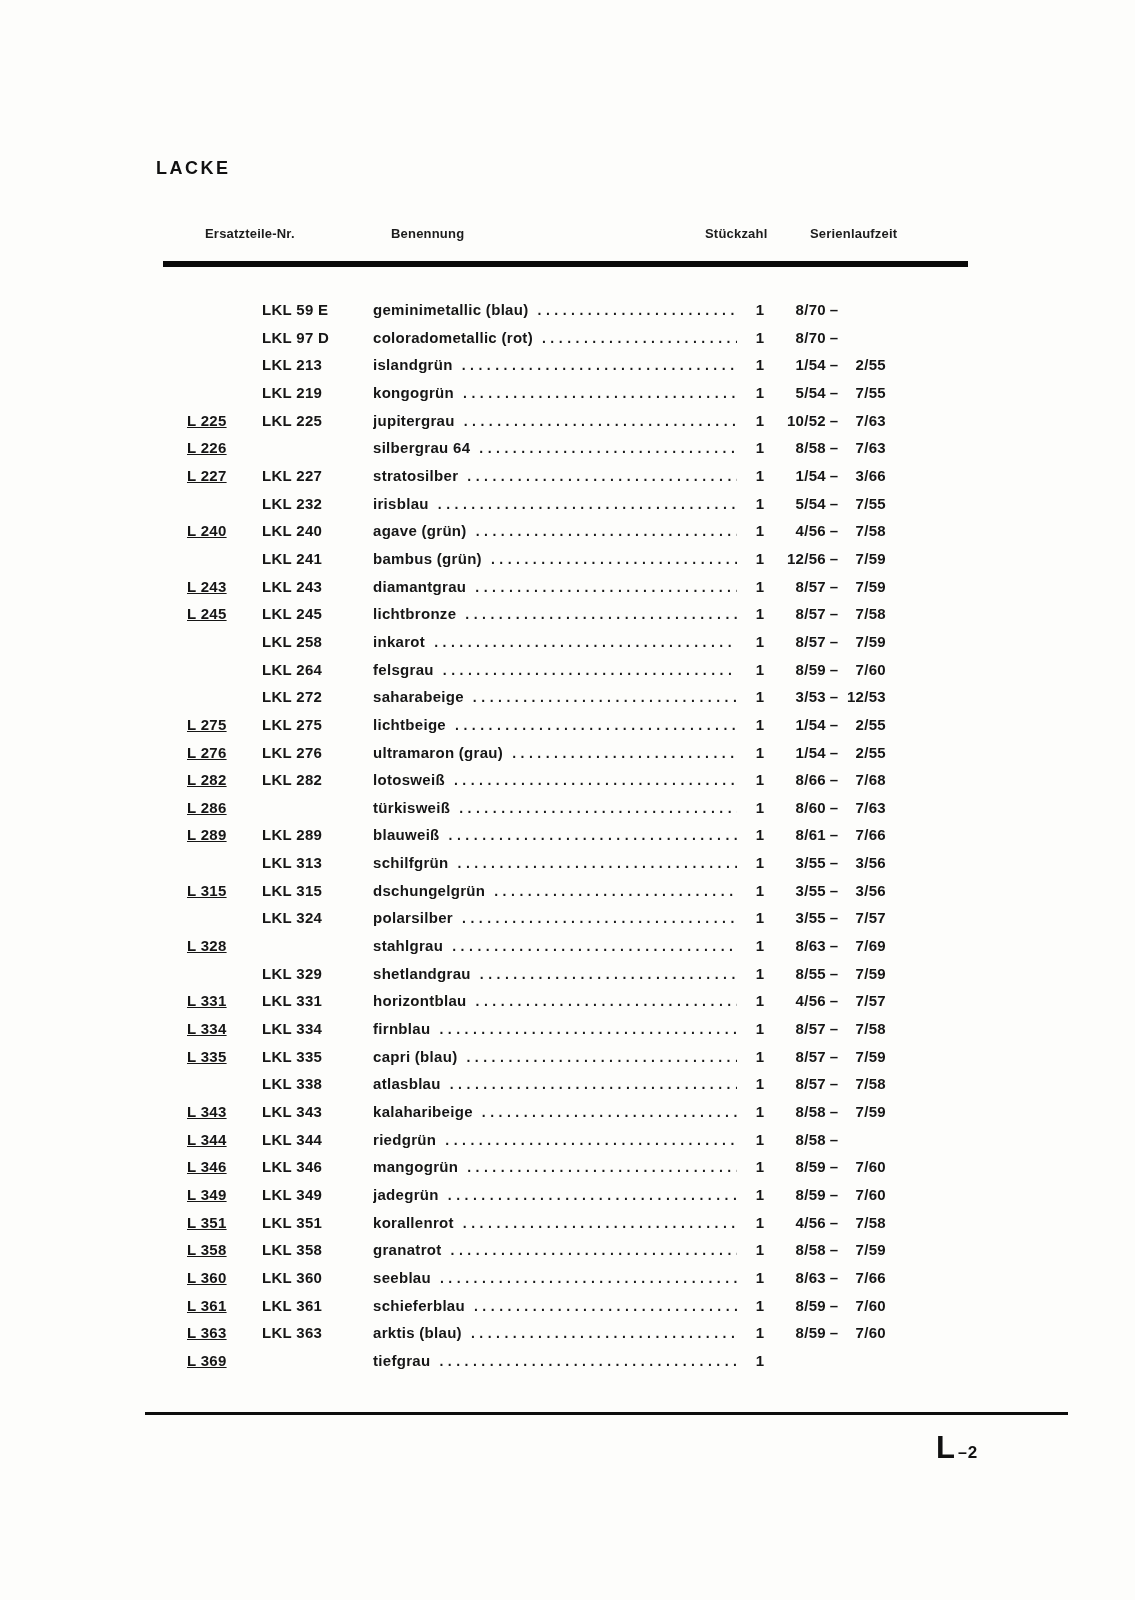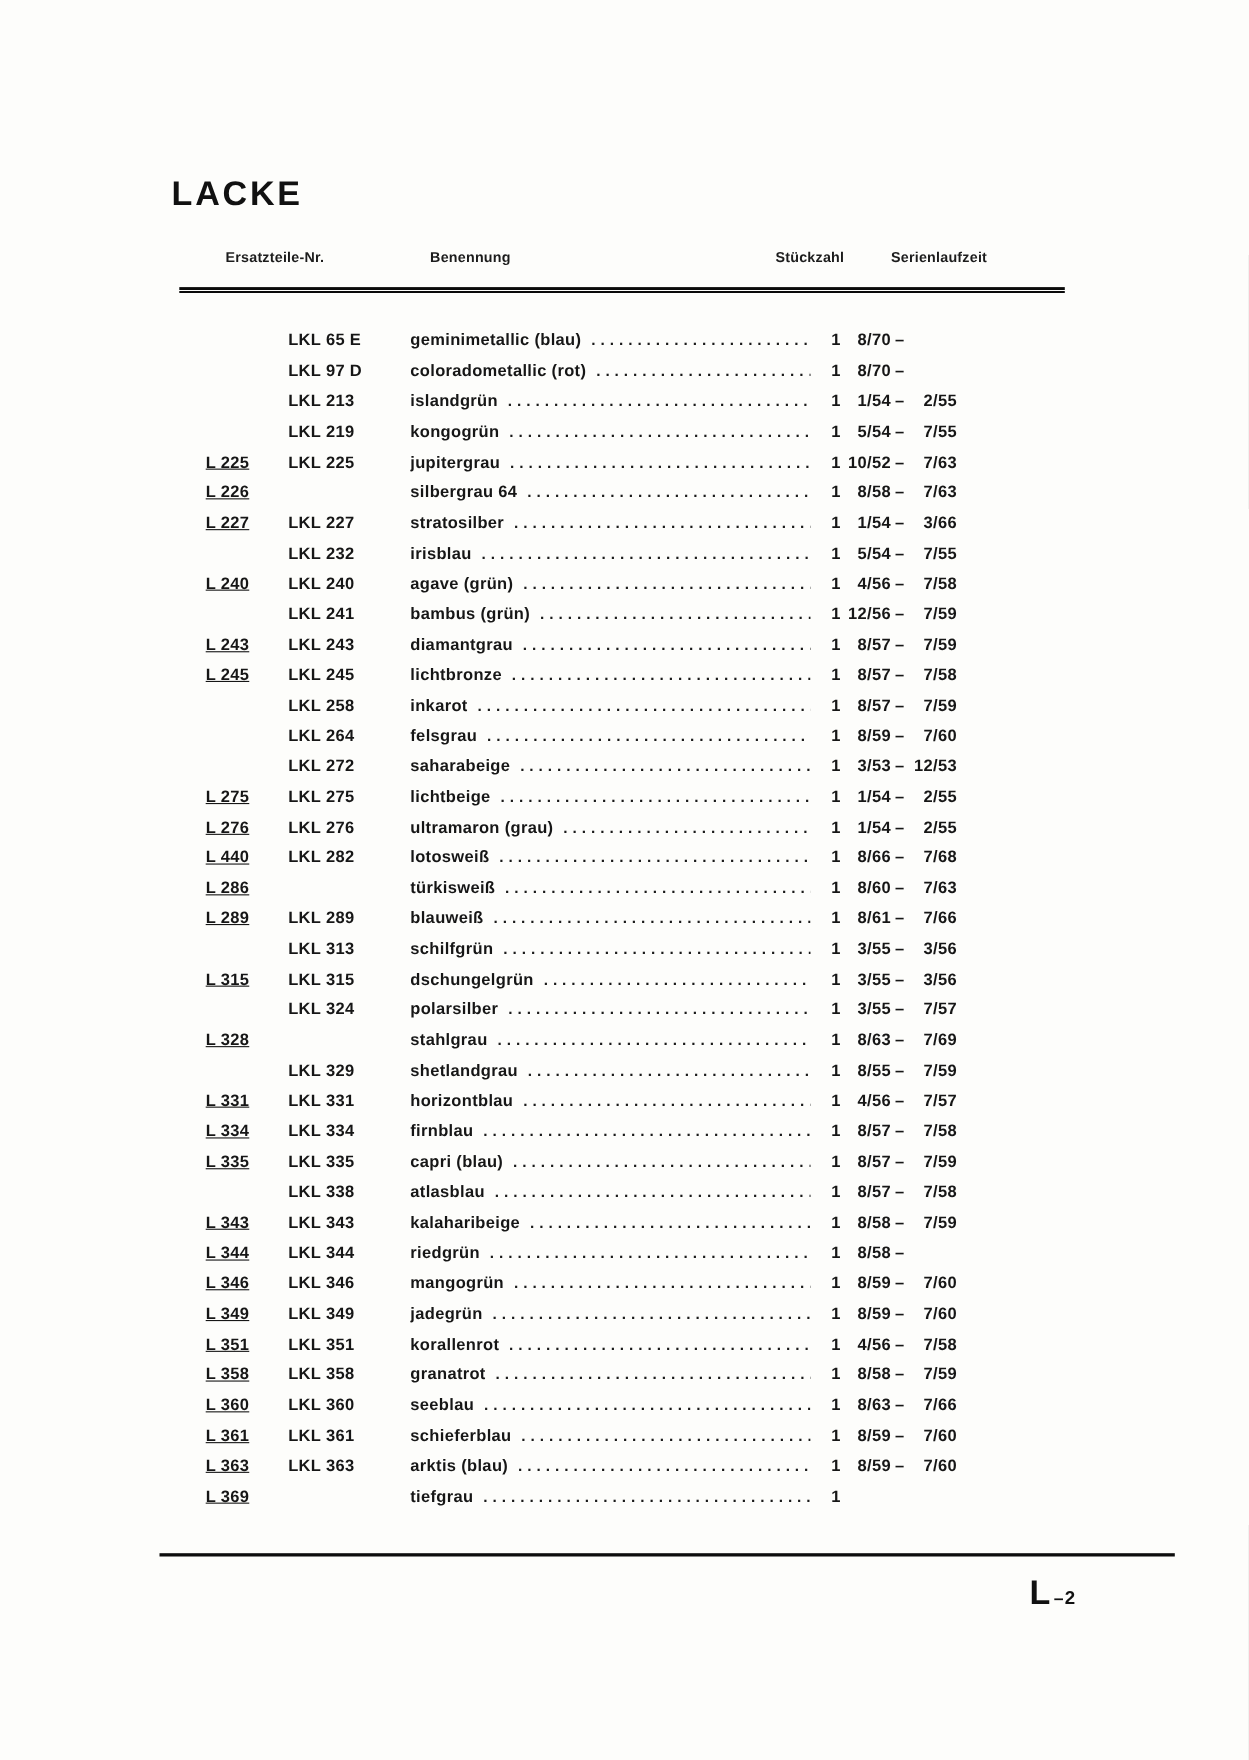--- a/index.html
+++ b/index.html
@@ -10,21 +10,21 @@
     margin: 0 auto;
     background: #fdfdfb;
     color: #151515;
     font-family: "Liberation Sans", "DejaVu Sans", sans-serif;
     overflow: hidden;
   }
   .page-title {
     position: absolute;
     left: 156px;
     top: 158px;
-    font-size: 31px;
+    font-size: 18px;
     font-weight: 700;
     letter-spacing: 2.5px;
     color: #111;
   }
   .col-headers { position: absolute; top: 226px; left: 0; width: 100%; height: 20px; }
   .col-headers span {
     position: absolute;
     font-size: 13px;
     font-weight: 700;
     letter-spacing: 0.2px;
@@ -68,21 +68,21 @@
     overflow: hidden;
     white-space: nowrap;
     font-size: 14px;
     font-weight: 700;
     color: #1a1a1a;
     letter-spacing: 4.5px;
     padding-left: 9px;
     line-height: 27.67px;
   }
   .c-qty { position: absolute; left: 742px; width: 36px; text-align: center; }
-  .c-dates { position: absolute; left: 768px; display: flex; }
+  .c-dates { position: absolute; left: 784px; display: flex; }
   .d-from { width: 42px; text-align: right; }
   .d-dash { width: 16px; text-align: center; }
   .d-to   { width: 44px; text-align: right; }
   .bottom-rule {
     position: absolute;
     left: 145px;
     top: 1412px;
     width: 923px;
     height: 2.5px;
     background: #0d0d0d;
@@ -111,21 +111,21 @@
     <span class="h-benennung">Benennung</span>
     <span class="h-stueckzahl">Stückzahl</span>
     <span class="h-serienlaufzeit">Serienlaufzeit</span>
   </div>
 
   <div class="header-rule"></div>
 
   <div class="rows" id="rows">
       <div class="row">
         <span class="c-l"></span>
-        <span class="c-lkl">LKL 65 E</span>
+        <span class="c-lkl">LKL 59 E</span>
         <span class="c-name-wrap">
           <span class="c-name">geminimetallic (blau)</span>
           <span class="leader">......................................................................</span>
         </span>
         <span class="c-qty">1</span>
         <span class="c-dates">
           <span class="d-from">8/70</span>
           <span class="d-dash">–</span>
           <span class="d-to"></span>
         </span>
@@ -348,21 +348,21 @@
           <span class="leader">......................................................................</span>
         </span>
         <span class="c-qty">1</span>
         <span class="c-dates">
           <span class="d-from">1/54</span>
           <span class="d-dash">–</span>
           <span class="d-to">2/55</span>
         </span>
       </div>
       <div class="row">
-        <span class="c-l">L 440</span>
+        <span class="c-l">L 282</span>
         <span class="c-lkl">LKL 282</span>
         <span class="c-name-wrap">
           <span class="c-name">lotosweiß</span>
           <span class="leader">......................................................................</span>
         </span>
         <span class="c-qty">1</span>
         <span class="c-dates">
           <span class="d-from">8/66</span>
           <span class="d-dash">–</span>
           <span class="d-to">7/68</span>

